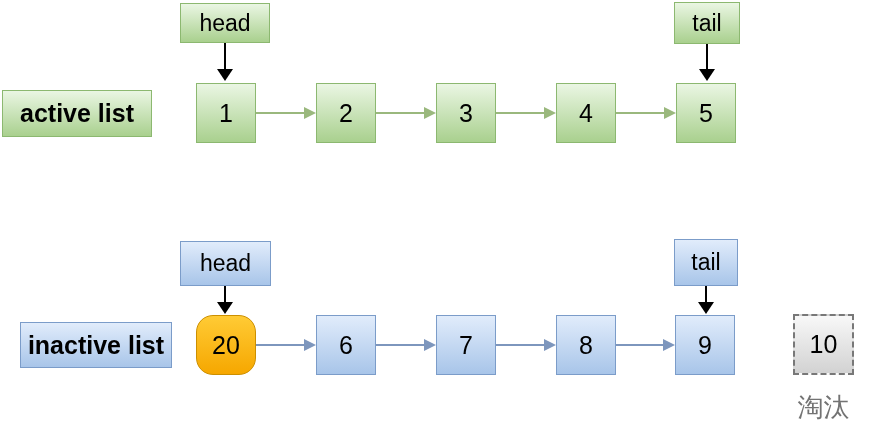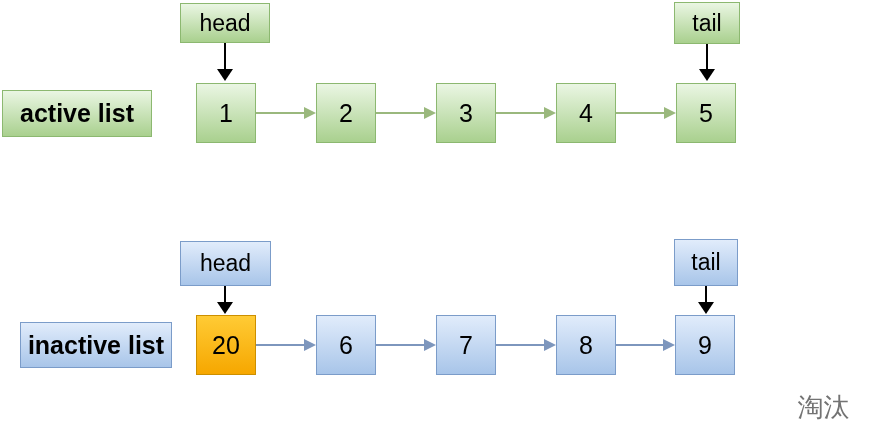--- a/index.html
+++ b/index.html
@@ -118,21 +118,21 @@
   </div>
   <div class="varrow" style="left:698px; top:286px; height:28px;">
     <div class="line"></div>
       <div class="tri"></div>
   </div>
 
   <div class="box blue list-label" style="left:20px; top:322px; width:152px; height:46px;">
     <span>inactive list</span>
   </div>
 
-  <div class="box orange node" style="left:196px; top:315px;">
+  <div class="box orange node" style="left:196px; top:315px;border-radius:17px;">
     <span>20</span>
   </div>
   <div class="harrow blue-a" style="left:256px; top:338px; width:60px;">
     <div class="line"></div>
       <div class="tri"></div>
   </div>
   <div class="box blue node" style="left:316px; top:315px;">
     <span>6</span>
   </div>
   <div class="harrow blue-a" style="left:376px; top:338px; width:60px;">
@@ -150,17 +150,20 @@
     <span>8</span>
   </div>
   <div class="harrow blue-a" style="left:616px; top:338px; width:59px;">
     <div class="line"></div>
       <div class="tri"></div>
   </div>
   <div class="box blue node" style="left:675px; top:315px;">
     <span>9</span>
   </div>
 
+  <div class="box gray node" style="left:793px; top:314px; width:61px; height:61px;">
+    <span>10</span>
+  </div>
   <div class="caption" style="left:793px; top:390px; width:61px;">
     <span>淘汰</span>
   </div>
 
 </div>
 
 </body></html>

